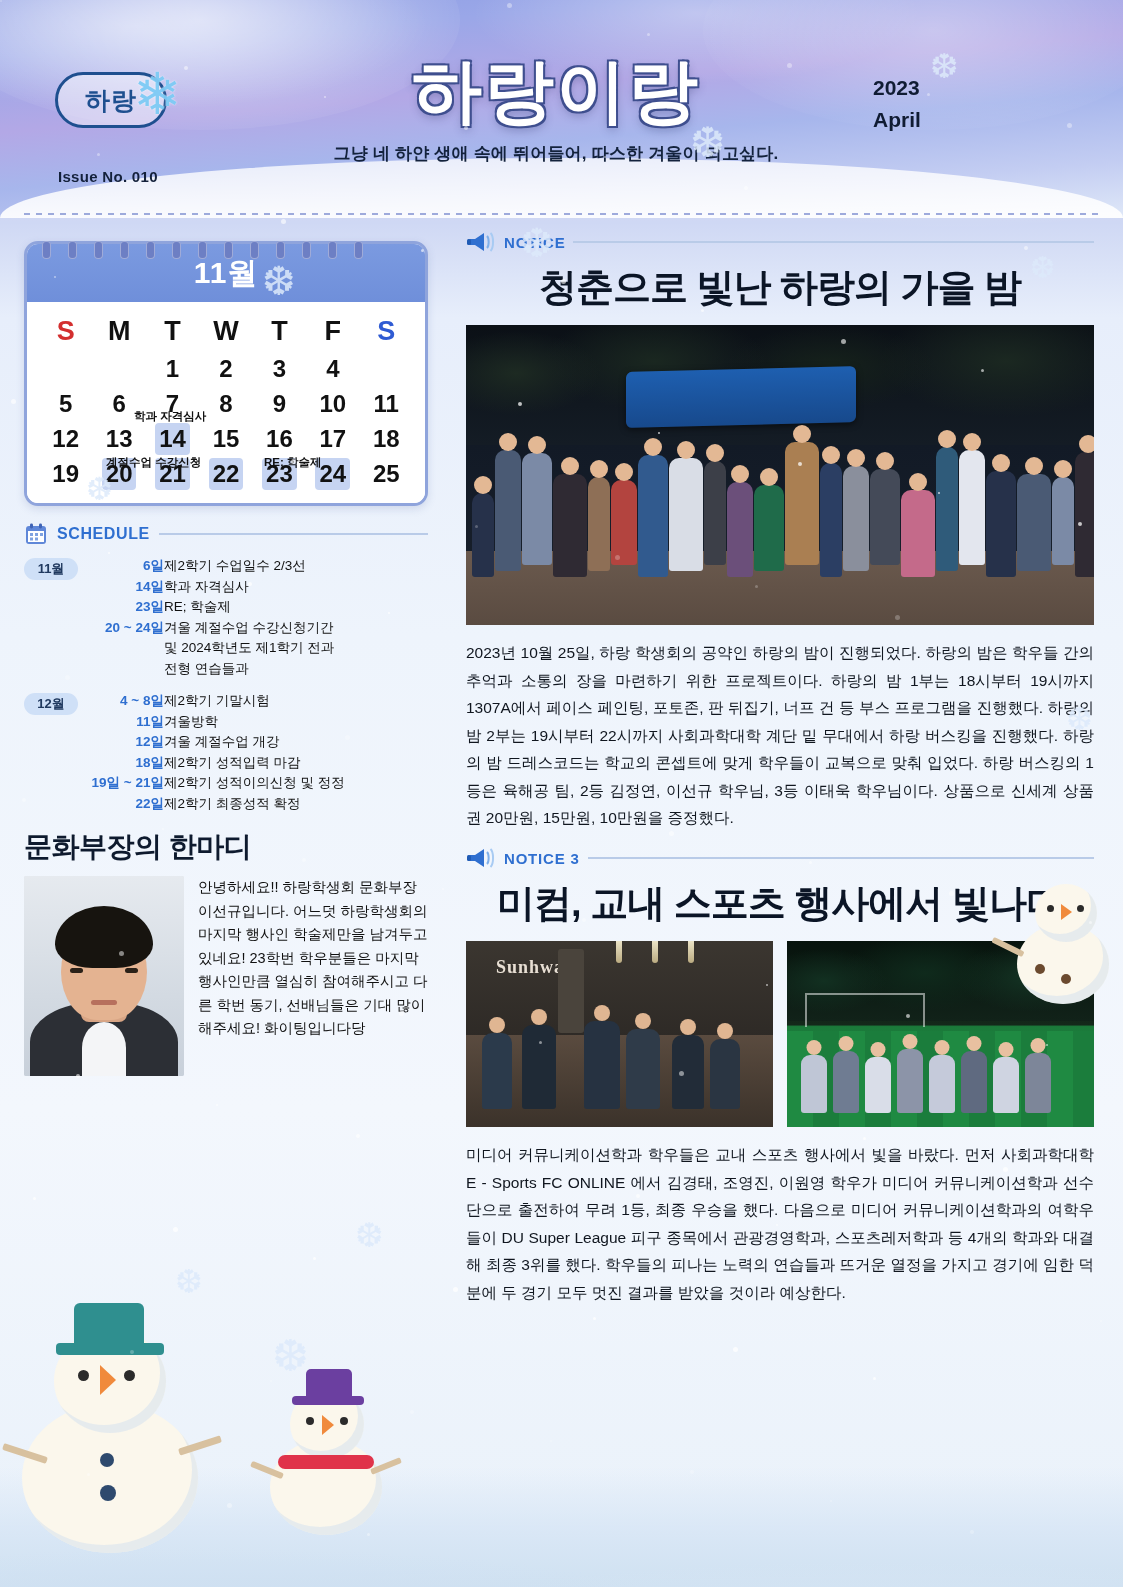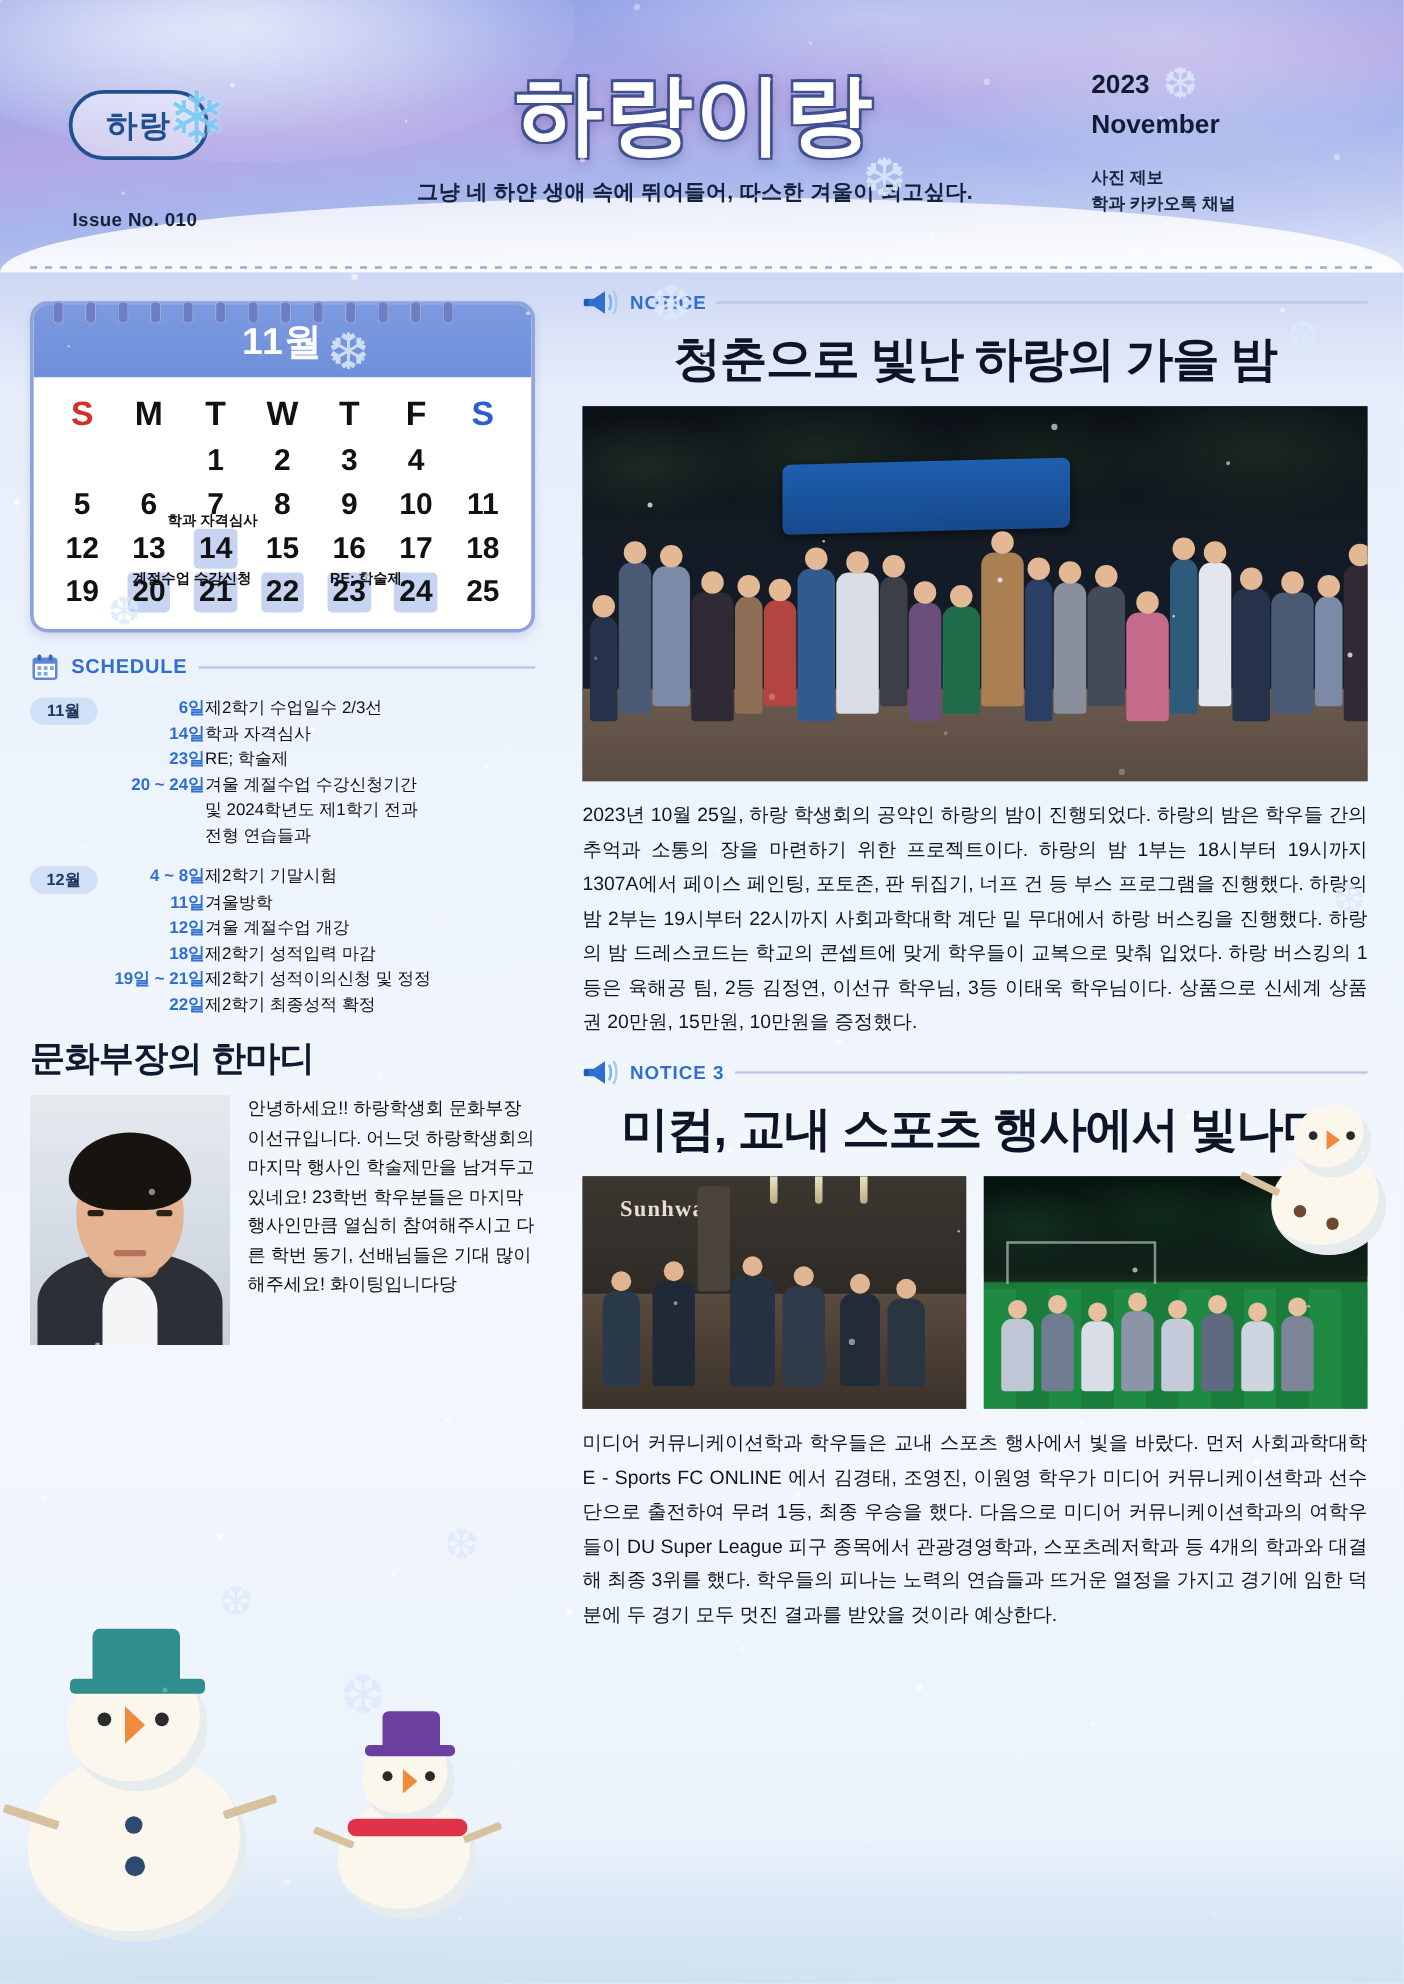--- a/index.html
+++ b/index.html
@@ -85,21 +85,21 @@
     letter-spacing: 2px;
     text-shadow:
       -2px -2px 0 #3f4f8f, 2px -2px 0 #3f4f8f, -2px 2px 0 #3f4f8f, 2px 2px 0 #3f4f8f,
       0 4px 10px rgba(40,50,100,.35);
   }
   .masthead .tagline {
     margin-top: 16px; font-size: 17px; color: #13223c; font-weight: 700;
     letter-spacing: .2px;
   }
   .hdr-right {
-    position:absolute; right: 60px; top: 56px; text-align: left; width: 190px;
+    position:absolute; right: 60px; top: 76px; text-align: left; width: 190px;
   }
   .hdr-right .yr { font-size: 21px; font-weight: 800; color:#101c33; }
   .hdr-right .mo { font-size: 21px; font-weight: 800; color:#101c33; margin-top: 8px;}
   .hdr-right .sub { margin-top: 20px; font-size: 13.5px; color:#16243d; line-height: 1.55; font-weight: 600;}
 
   
   .left-col { position: absolute; left: 24px; top: 232px; width: 404px; }
 
   
   .cal-wrap { position: relative; }
@@ -288,25 +288,21 @@
     </div>
     <div class="issue-no">Issue No. 010</div>
 
     <div class="masthead">
       <h1>하랑이랑</h1>
       <div class="tagline">그냥 네 하얀 생애 속에 뛰어들어, 따스한 겨울이 되고싶다.</div>
     </div>
 
     <div class="hdr-right">
       <div class="yr">2023</div>
-      <div class="mo">November</div>
-      <div class="sub">
-        <div>사진 제보</div>
-        <div>학과 카카오톡 채널</div>
-      </div>
+      <div class="mo">April</div>
     </div>
   </div>
 
   <div class="left-col">
 
     <div class="cal-wrap">
       <div class="cal-rings">
         <div class="ring"></div>
           <div class="ring"></div>
           <div class="ring"></div>

